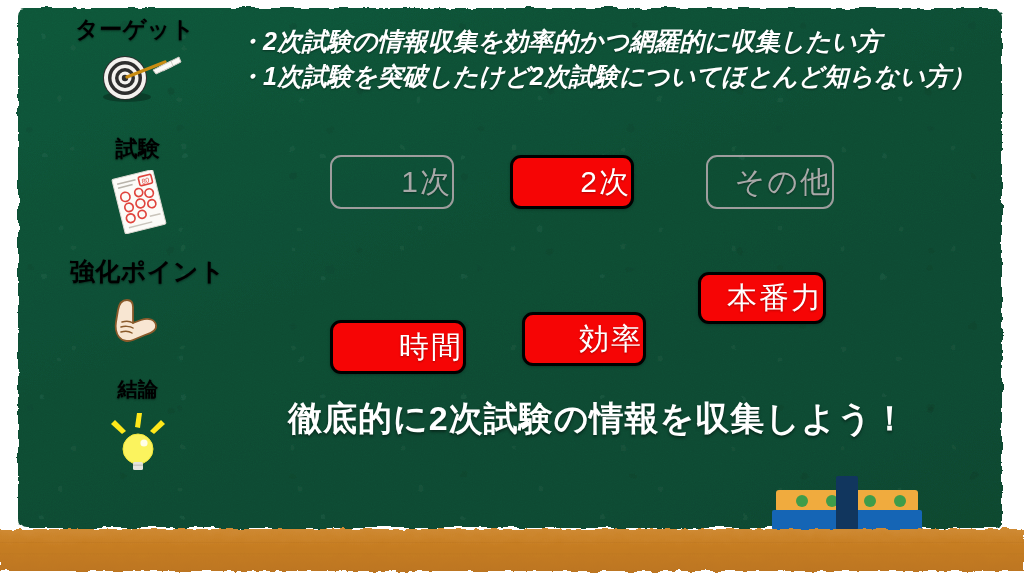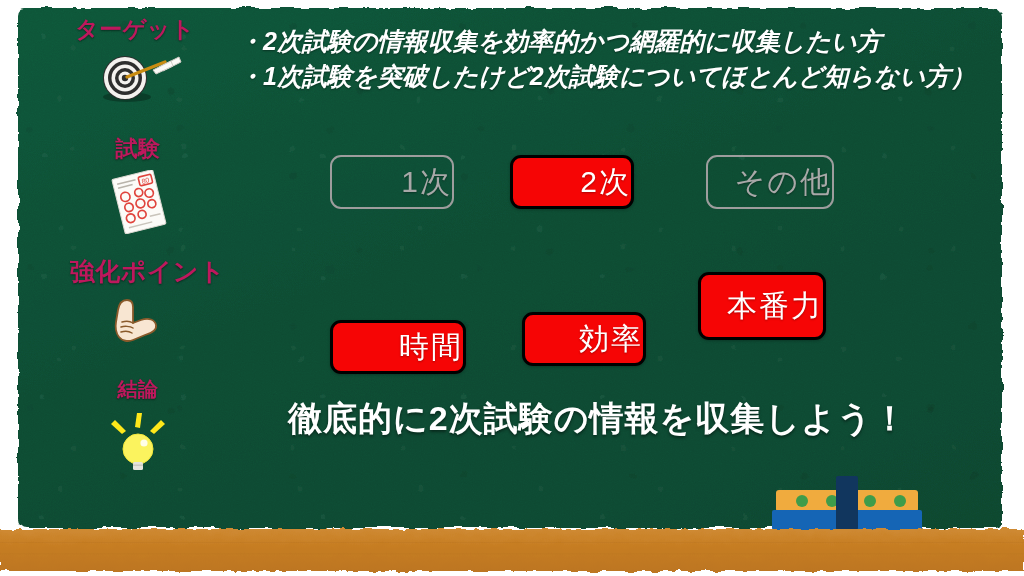--- a/index.html
+++ b/index.html
@@ -40,21 +40,21 @@
   .ledge-grain{
     position:absolute;left:0;top:529px;width:1024px;height:42px;pointer-events:none;
     background:
       linear-gradient(180deg,transparent 30%,rgba(120,68,10,.16) 31%,transparent 33%),
       linear-gradient(180deg,transparent 58%,rgba(120,68,10,.12) 59%,transparent 61%);
   }
 
   
   .sect{position:absolute;text-align:center;}
   .sect-label{
-    color:#be185d;font-weight:700;white-space:nowrap;
+    color:#000000;font-weight:700;white-space:nowrap;
     text-shadow:0 1px 2px rgba(0,0,0,.45);
     letter-spacing:.5px;
     font-family:Liberation Serif, serif;
   }
   .sect-icon{margin:6px auto 0;position:relative;}
 
   
   .bullets{position:absolute;left:238px;top:24px;width:770px;font-style:italic;}
   .bullet{
     color:#ffffff;font-weight:700;font-size:25px;line-height:35px;
@@ -206,21 +206,21 @@
     </div>
   </div>
 
   <div class="btn-row" style="left:330px;top:272px;">
     <div class="chip on" style="width:136px;height:54px;margin-top:48px;">
       <span>時間</span>
     </div>
     <div class="chip on" style="width:124px;height:54px;margin-left:56px;margin-top:40px;">
       <span>効率</span>
     </div>
-    <div class="chip on" style="width:128px;height:68px;margin-left:52px;">
+    <div class="chip on" style="width:128px;height:52px;margin-left:52px;">
       <span>本番力</span>
     </div>
   </div>
 
   <div class="conclusion">徹底的に2次試験の情報を収集しよう！</div>
 
   <div class="eraser">
     <svg width="178" height="54" viewBox="0 0 178 54">
       <rect x="18" y="14" width="142" height="22" rx="3" fill="#f0ab3e"></rect>
       <circle cx="44" cy="25" r="6" fill="#3f9c4a"></circle>

